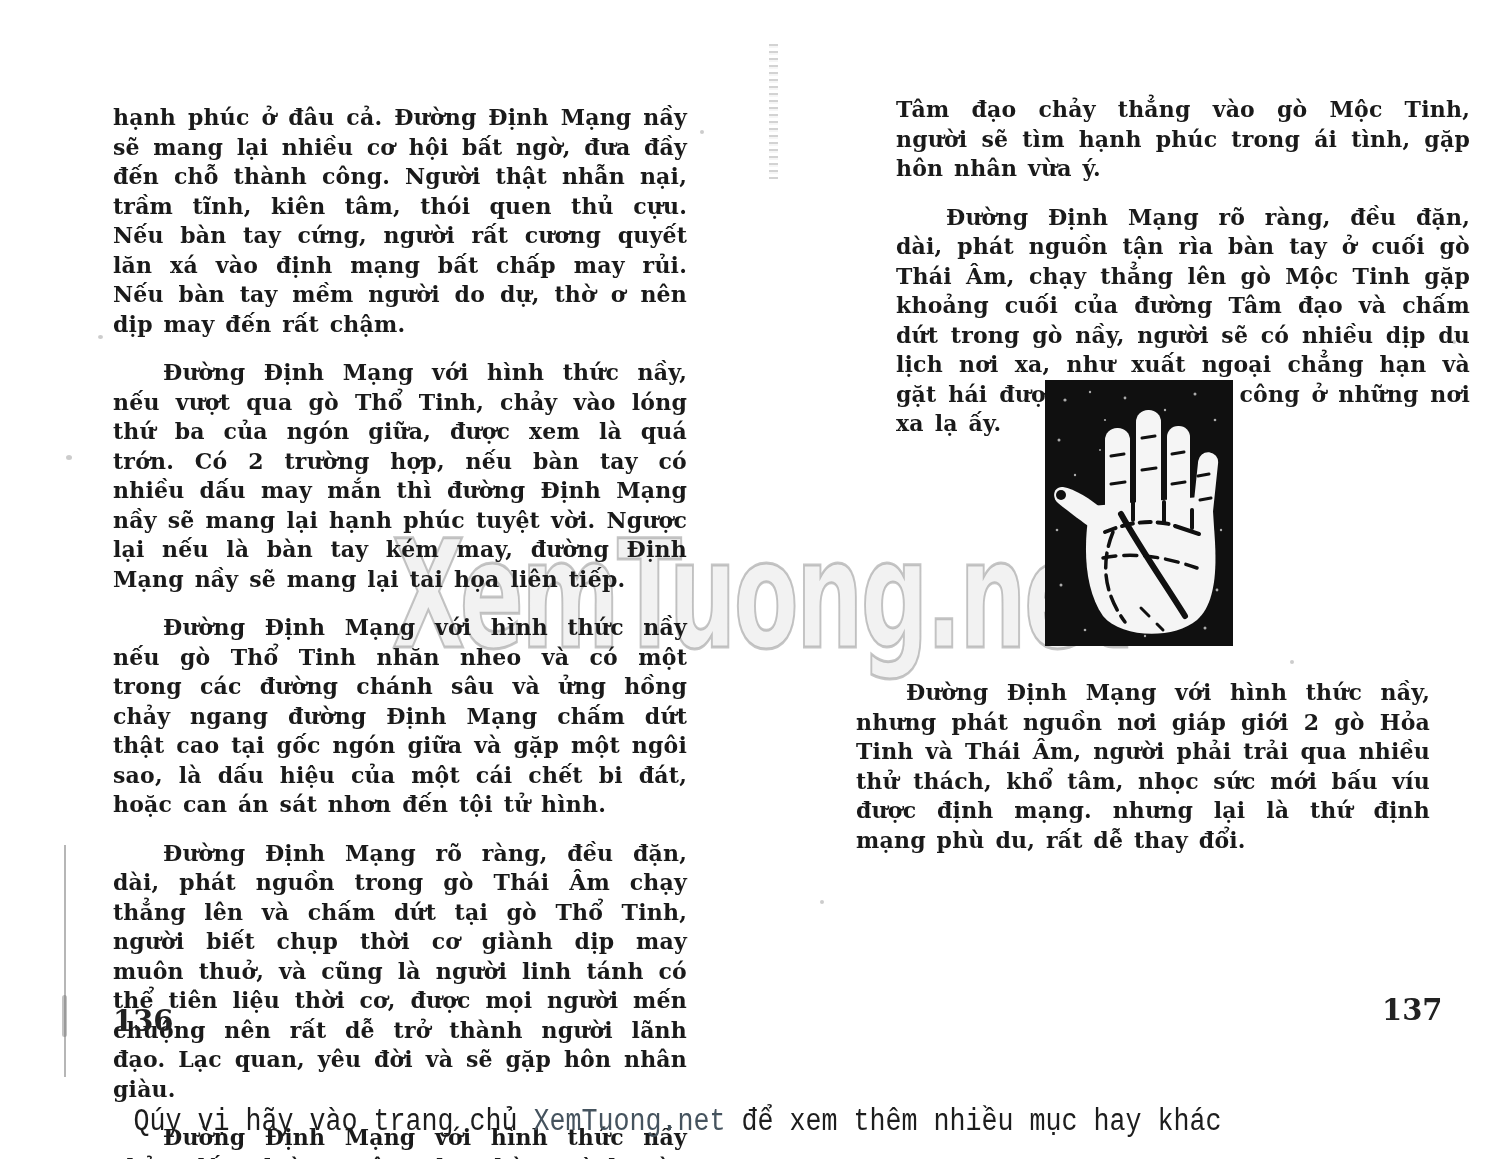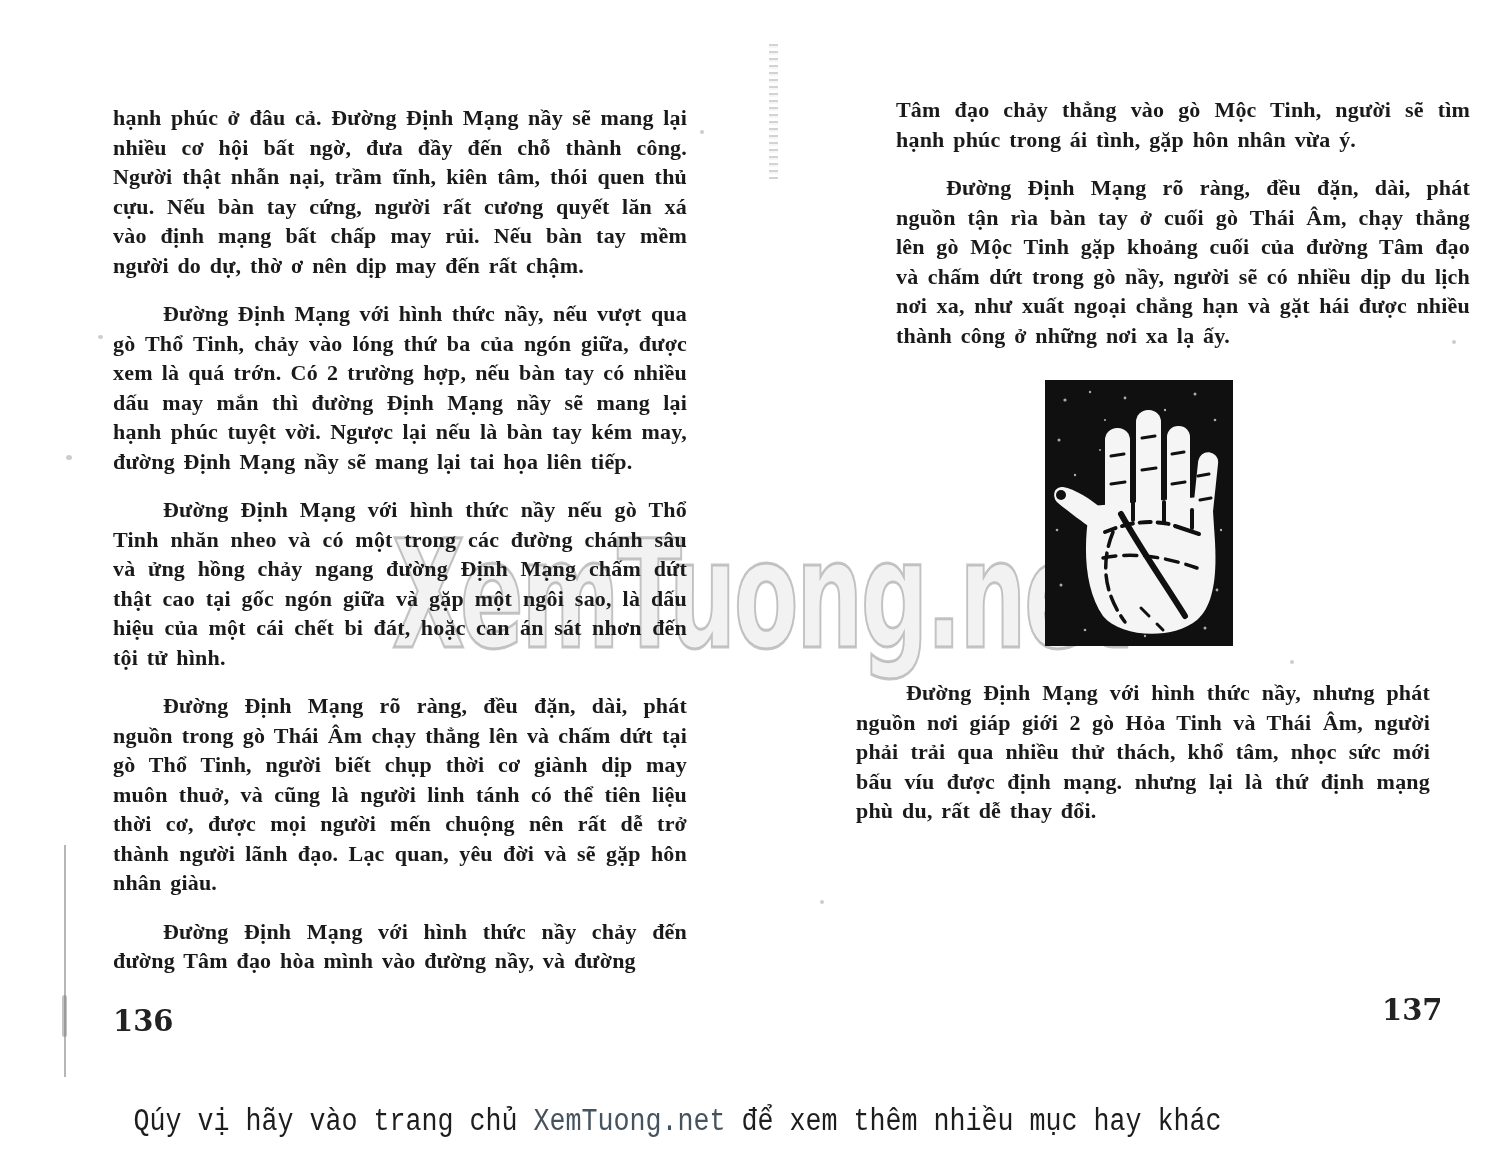--- a/index.html
+++ b/index.html
@@ -18,21 +18,21 @@
     width: 574px;
     color: #1a1a1a;
     font-size: 22px;
     line-height: 29.5px;
     font-weight: bold;
     text-align: justify;
     word-spacing: 3px;
     letter-spacing: 0.2px;
     z-index: 2;
   }
-  .col p { margin-bottom: 19px; text-indent: 50px; font-family: Liberation Serif, serif; }
+  .col p { margin-bottom: 19px; text-indent: 50px; }
   .col p.cont { text-indent: 0; }
   #left-col  { left: 113px; top: 103px; }
   #right-col-top { left: 856px; top: 95px; margin-left: 40px; }
   #right-col-bottom { left: 856px; top: 678px; }
   .pagenum {
     position: absolute;
     font-size: 29px;
     font-weight: bold;
     color: #222;
     z-index: 2;

